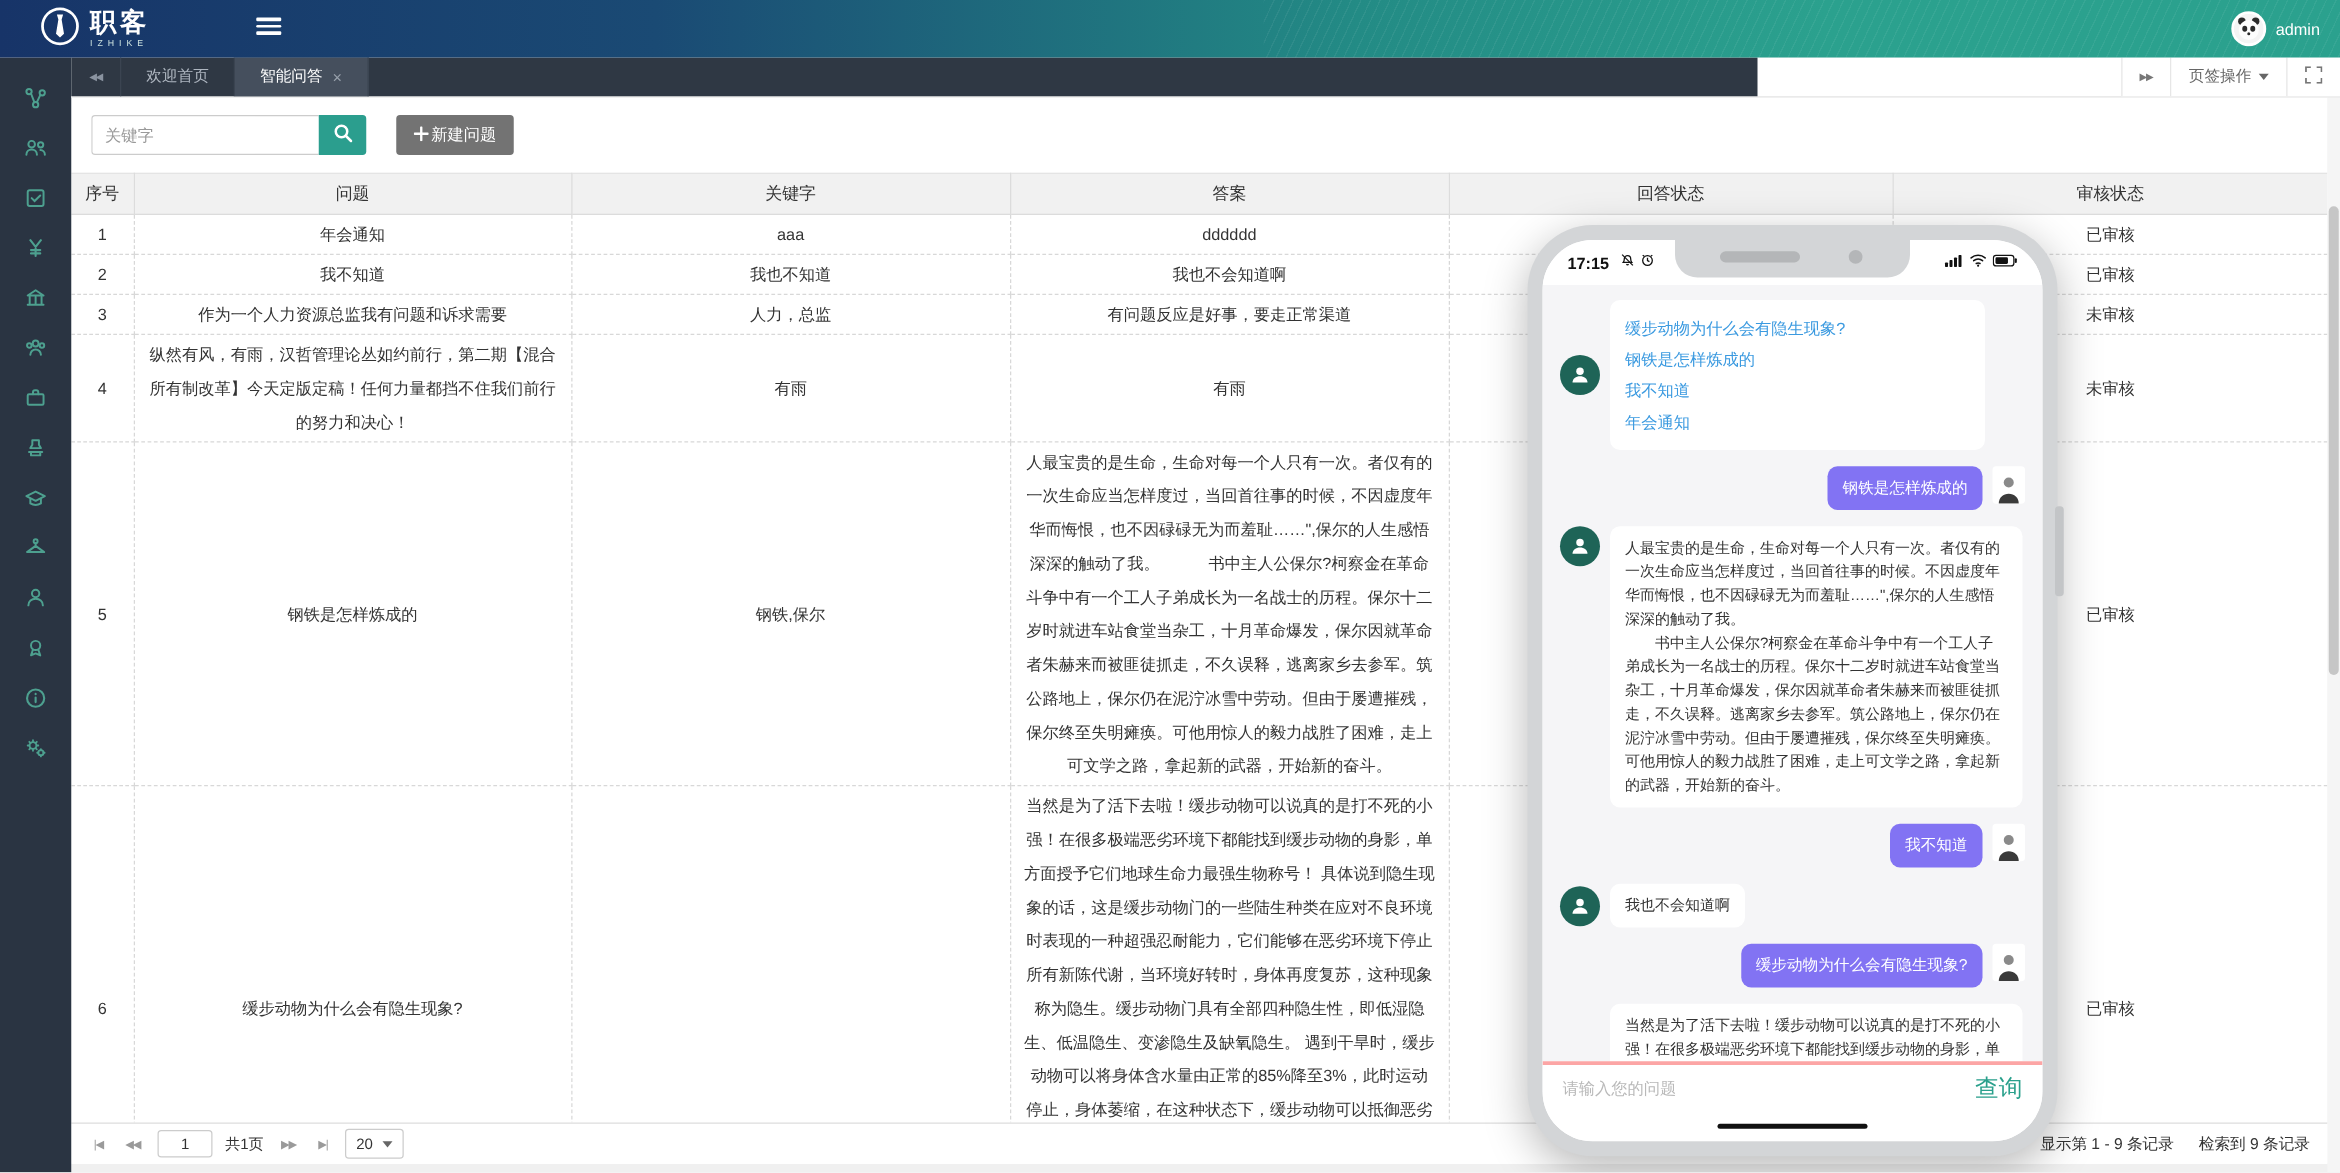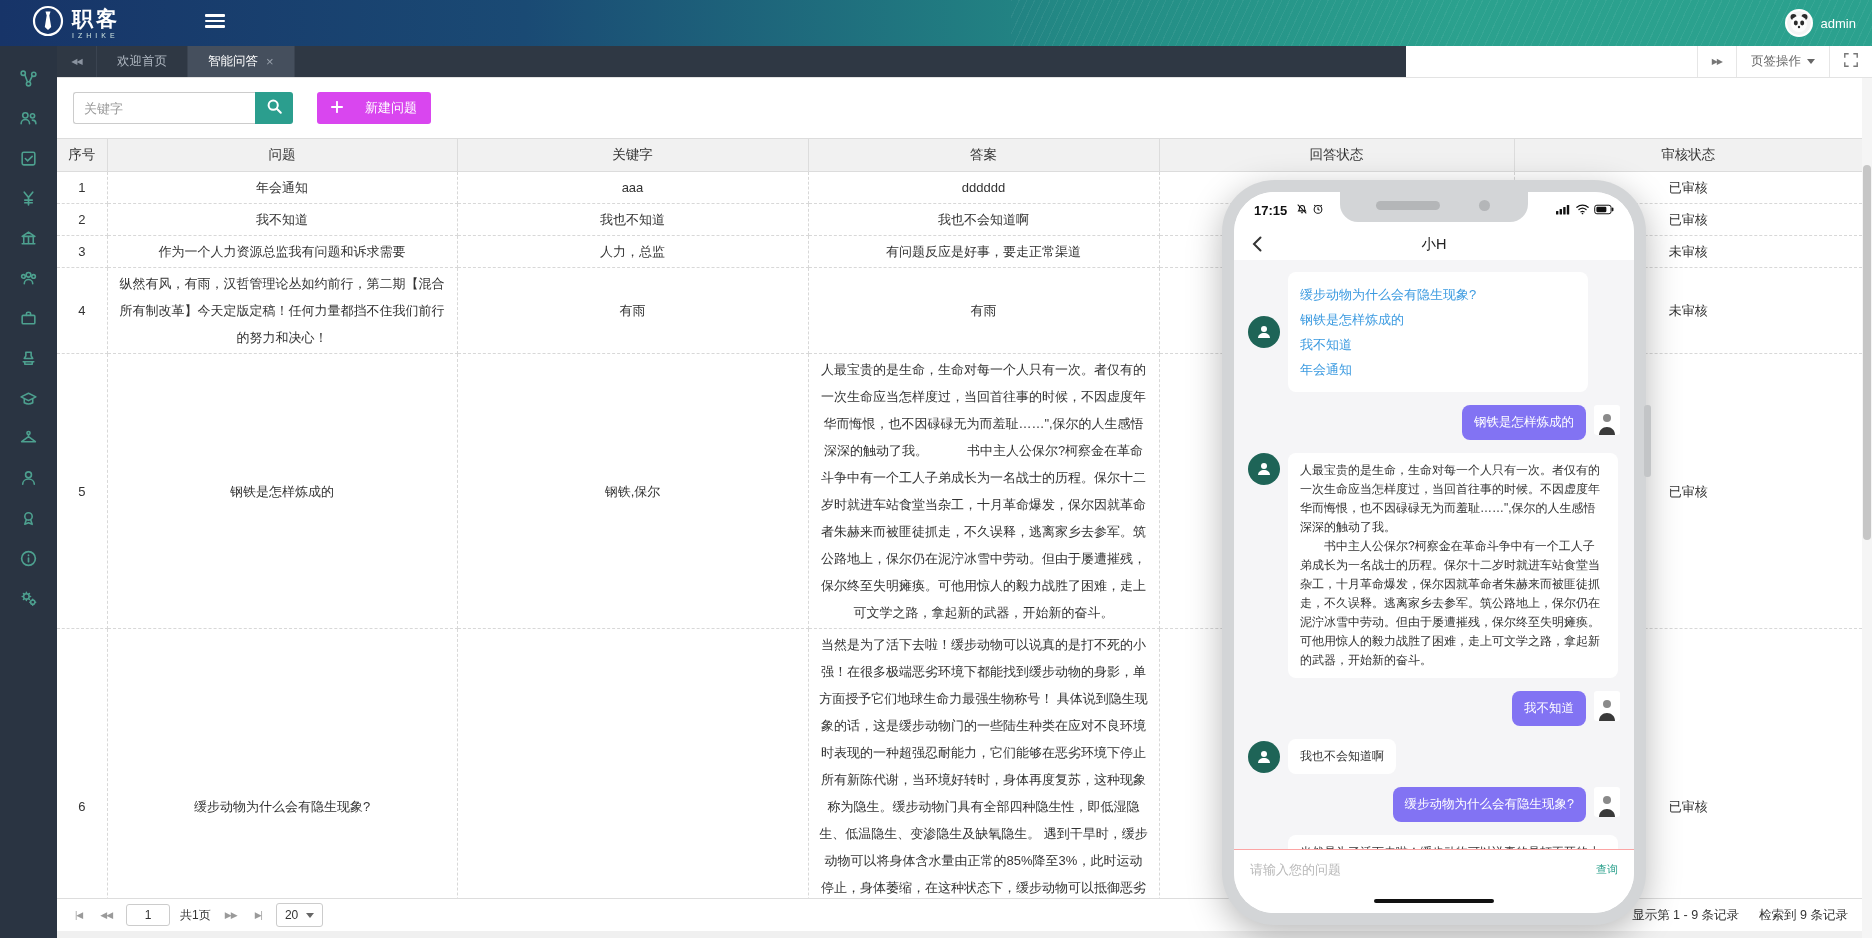--- a/index.html
+++ b/index.html
@@ -39,21 +39,21 @@
   .sidebar { position:absolute; left:0; top:46px; bottom:0; width:57px; background:#2a3442; z-index:20; display:flex; flex-direction:column; align-items:center; padding-top:12px; }
   .side-icon { width:40px; height:40px; display:flex; align-items:center; justify-content:center; cursor:pointer; }
 
   
   .main { position:absolute; left:57px; top:78px; width:1805px; height:853px; background:#fff; }
   .toolbar { height:60px; padding:14px 16px; display:flex; align-items:center; }
   .search-group { display:flex; }
   .search-input { width:182px; height:32px; border:1px solid #ccc; border-right:none; border-radius:3px 0 0 3px; padding:0 10px; font-size:13px; color:#333; outline:none; font-family:inherit; }
   .search-input::placeholder { color:#9a9a9a; }
   .search-btn { width:38px; height:32px; background:#2b9e8e; border:none; border-radius:0 3px 3px 0; display:flex; align-items:center; justify-content:center; cursor:pointer; }
-  .new-btn { margin-left:24px; height:32px; padding:0 14px; background:#d946ef; color:#fff; border:none; border-radius:3px; font-size:13px; display:flex; align-items:center; gap:22px; cursor:pointer; font-family:inherit; }
+  .new-btn { margin-left:24px; height:32px; padding:0 14px; background:#737373; color:#fff; border:none; border-radius:3px; font-size:13px; display:flex; align-items:center; gap:2px; cursor:pointer; font-family:inherit; }
 
   .table-wrap { height:760px; overflow:hidden; }
   table.grid { width:100%; border-collapse:collapse; table-layout:fixed; }
   table.grid th { height:33px; background:#f1f1f1; border-top:1px solid #dcdcdc; border-bottom:1px solid #dcdcdc; border-right:1px solid #dcdcdc; font-weight:normal; font-size:13.5px; color:#333; }
   table.grid th:last-child { border-right:none;margin-left:10px; }
   table.grid td { border-bottom:1px dashed #d8d8d8; border-right:1px dashed #d8d8d8; text-align:center; vertical-align:middle; font-size:13px; color:#333; line-height:27px; padding:2px 10px; overflow:hidden; }
   table.grid td:last-child { border-right:none; }
   tr.r-s td { height:30px; }
   tr.r-m td { height:57px; }
   tr.r-xl td { height:248px; }
@@ -92,24 +92,24 @@
   .msg.left { align-items:flex-start; }
   .msg.left.center { align-items:center; }
   .msg.right { justify-content:flex-end; align-items:flex-start; }
   .chat-avatar { width:32px; height:32px; border-radius:50%; background:#1e6457; flex:0 0 32px; display:flex; align-items:center; justify-content:center; }
   .bubble { background:#fff; border-radius:8px; padding:8px 12px; font-size:12px; line-height:19px; color:#333; max-width:330px; }
   .bubble.links { min-width:300px; padding:10px 12px; }
   .bubble.links .lnk { display:block; color:#3b9ae0; font-size:13px; line-height:25px; cursor:pointer; }
   .bubble.purple { background:#8273f3; color:#fff; font-size:12.5px; }
   .bubble.pre { white-space:pre-wrap; }
   .photo-avatar { width:26px; height:30px; background:#fff; border-radius:3px; flex:0 0 26px; display:flex; align-items:flex-end; justify-content:center; overflow:hidden; }
-  .p-input { height:40px; background:#fff; border-top:1px solid #fca5a5; display:flex; align-items:center; padding:0 16px; }
+  .p-input { height:40px; background:#fff; border-top:3px solid #fca5a5; display:flex; align-items:center; padding:0 16px; }
   .p-input input { flex:1; border:none; outline:none; font-size:13px; color:#333; font-family:inherit; }
   .p-input input::placeholder { color:#b9b9b9; }
-  .p-send { font-size:11px; color:#2aa08c; margin-left:10px; cursor:pointer; }
+  .p-send { font-size:19px; color:#2aa08c; margin-left:10px; cursor:pointer; }
   .p-home { height:24px; background:#fff; display:flex; align-items:center; justify-content:center; }
   .p-home i { width:120px; height:4.5px; background:#111; border-radius:3px; display:block; }
 </style>
 </head>
 <body>
 
 <div id="page">
 
   <div class="app-header">
     <div class="logo-wrap">
@@ -415,26 +415,20 @@
                 <path d="M2 4.2a9 9 0 0112 0M4.2 6.6a6 6 0 017.6 0M6.4 9a3 3 0 013.2 0"></path>
                 <circle cx="8" cy="10.8" r="0.9" fill="#111" stroke="none"></circle>
               </svg></span>
           <span><svg width="20" height="11" viewBox="0 0 22 11">
                 <rect x="0.8" y="0.8" width="18" height="9.4" rx="2.4" fill="none" stroke="#111" stroke-width="1.1"></rect>
                 <rect x="2.6" y="2.6" width="11" height="5.8" rx="1.2" fill="#111"></rect>
                 <rect x="19.6" y="3.4" width="1.8" height="4.2" rx="0.9" fill="#111"></rect>
               </svg></span>
         </div>
 
-        <div class="p-nav">
-          <span class="p-back"><svg width="10" height="16" viewBox="0 0 10 16" fill="none" stroke="#333" stroke-width="2" stroke-linecap="round">
-                <path d="M8.5 1.5L2 8l6.5 6.5"></path>
-              </svg></span>
-          <span class="p-title">小H</span>
-        </div>
 
         <div class="p-chat">
 
           <div class="msg left center">
             <span class="chat-avatar">
                 <svg width="18" height="18" viewBox="0 0 18 18" fill="#fff">
                   <circle cx="9" cy="6" r="3"></circle>
                   <path d="M3 15c0-3 2.7-5 6-5s6 2 6 5z"></path>
                 </svg>
               </span>

